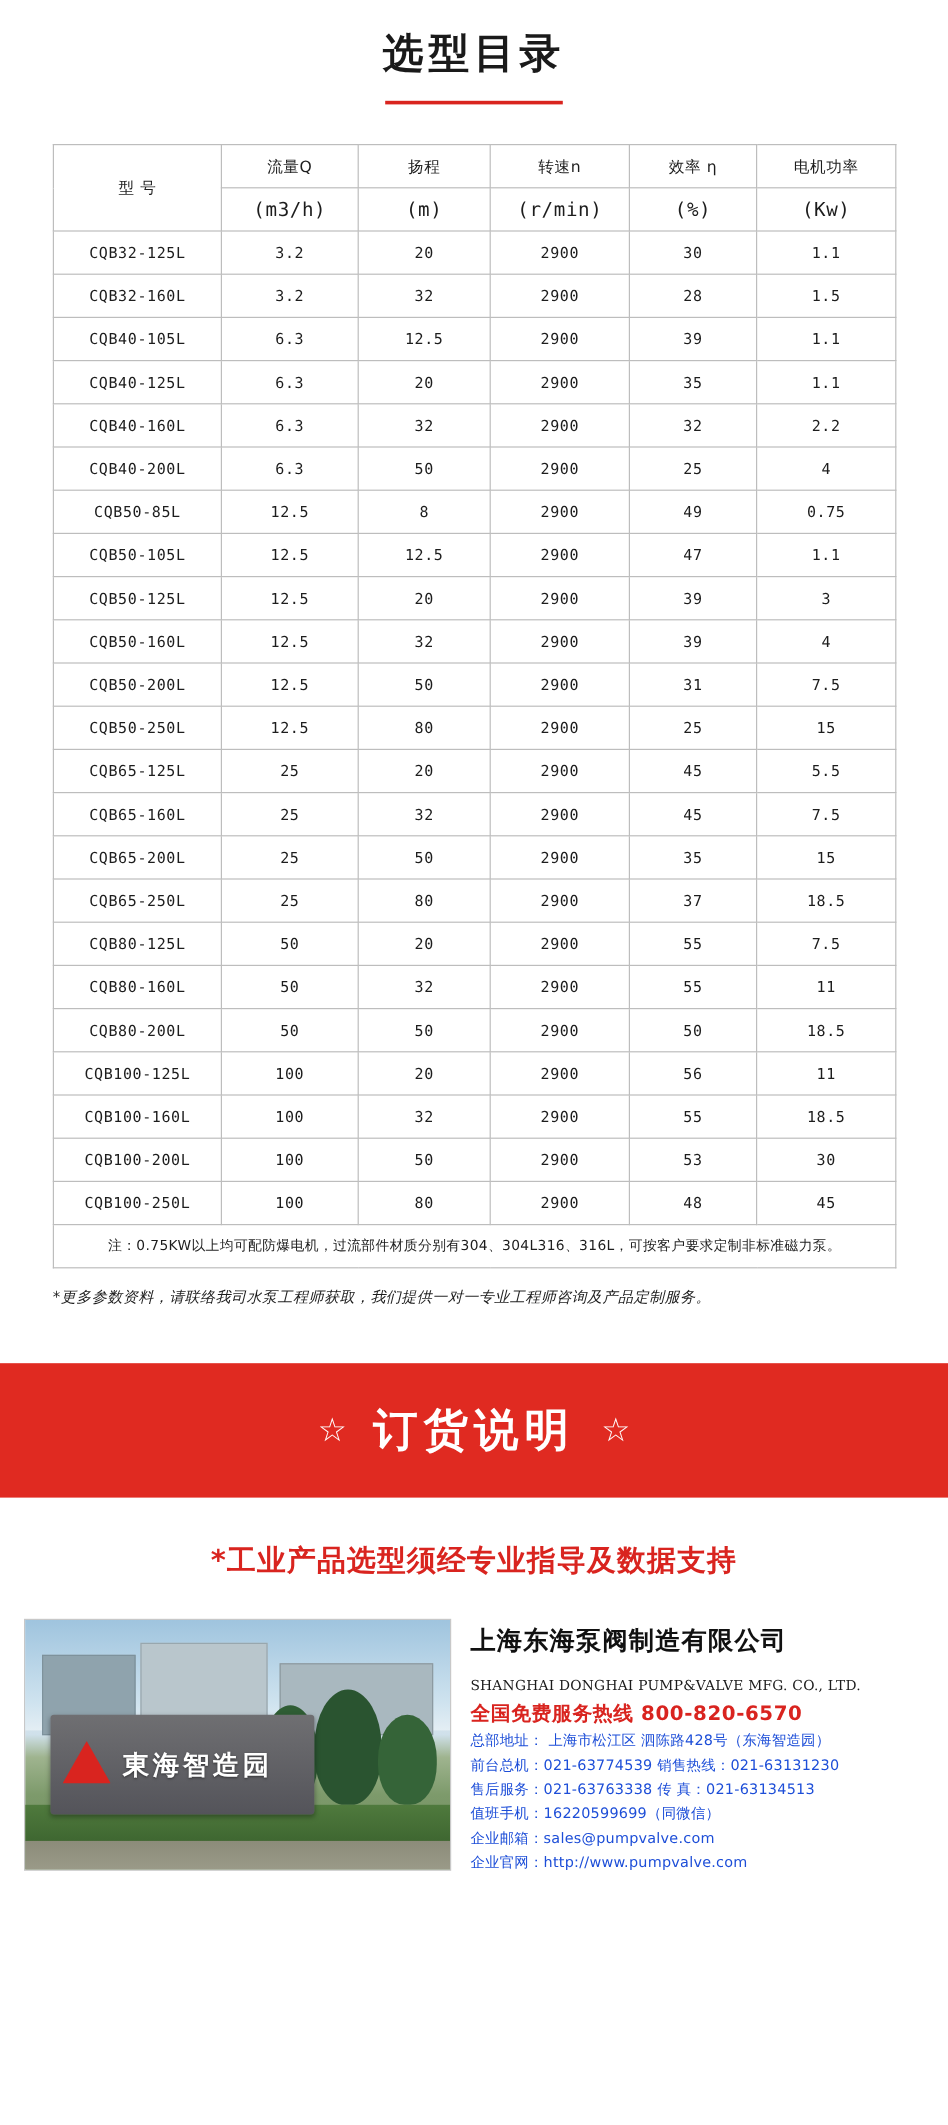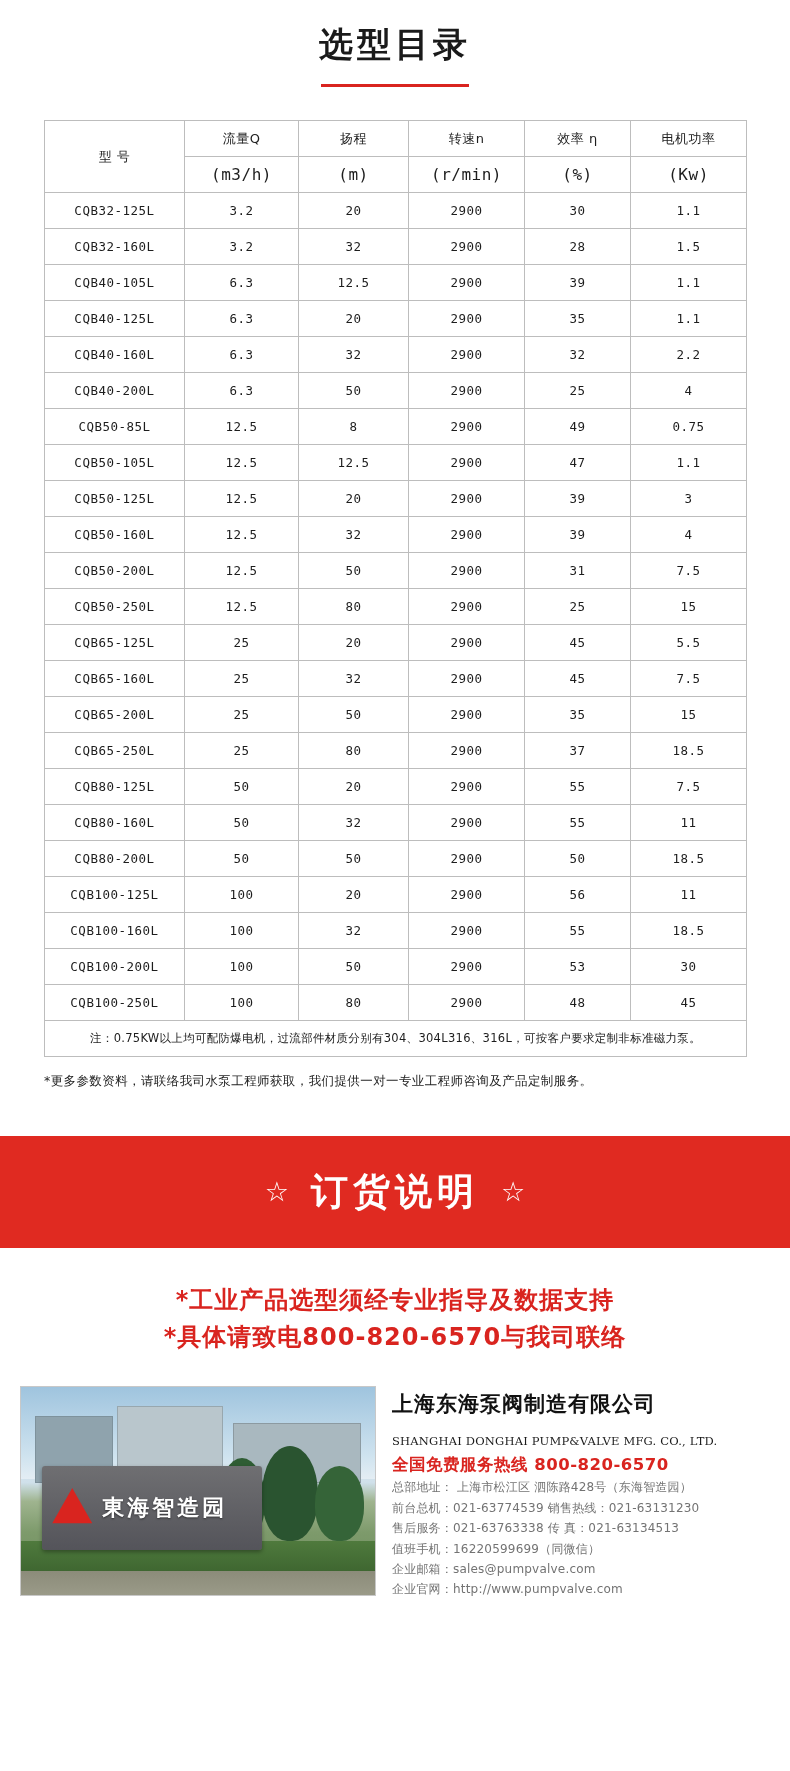--- a/index.html
+++ b/index.html
@@ -81,20 +81,21 @@
     letter-spacing: 0.3px;
     color: #1d1d1d;
   }
 
   .footnote {
     margin: 16px 44px 0 44px;
     font-size: 12.5px;
     color: #1d1d1d;
     font-family: "DejaVu Sans", "Liberation Sans", sans-serif;
     letter-spacing: 0.4px;
+    font-style: italic;
   }
 
   
   .banner {
     margin-top: 46px;
     background: #e02a21;
     height: 112px;
     display: flex;
     align-items: center;
     justify-content: center;
@@ -221,21 +222,21 @@
     margin-top: 6px;
     font-size: 16.5px;
     font-weight: bold;
     color: #d9241f;
     font-family: "DejaVu Sans", "Liberation Sans", sans-serif;
     letter-spacing: 0.5px;
   }
   .company .contact-line {
     margin-top: 3px;
     font-size: 12px;
-    color: #737373;
+    color: #1d4ed8;
     font-family: "DejaVu Sans", "Liberation Sans", sans-serif;
     letter-spacing: 0.2px;
     line-height: 1.45;
   }
 </style>
 </head>
 <body>
 
 <div class="page">
 
@@ -470,21 +471,20 @@
   <div class="banner">
     <div class="banner-inner">
       <span class="banner-star">☆</span>
       <span class="banner-text">订货说明</span>
       <span class="banner-star">☆</span>
     </div>
   </div>
 
   <div class="red-notes">
     <div>*工业产品选型须经专业指导及数据支持</div>
-    <div>*具体请致电800-820-6570与我司联络</div>
   </div>
 
   <div class="footer">
     <div class="photo">
       <div class="sky"></div>
       <div class="bldg-left"></div>
       <div class="bldg-mid"></div>
       <div class="bldg-right"></div>
       <div class="tree1"></div>
       <div class="tree2"></div>

